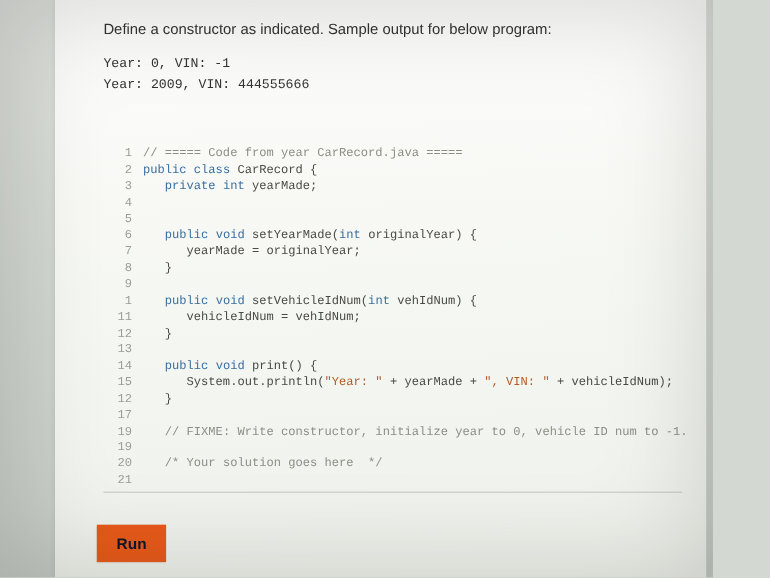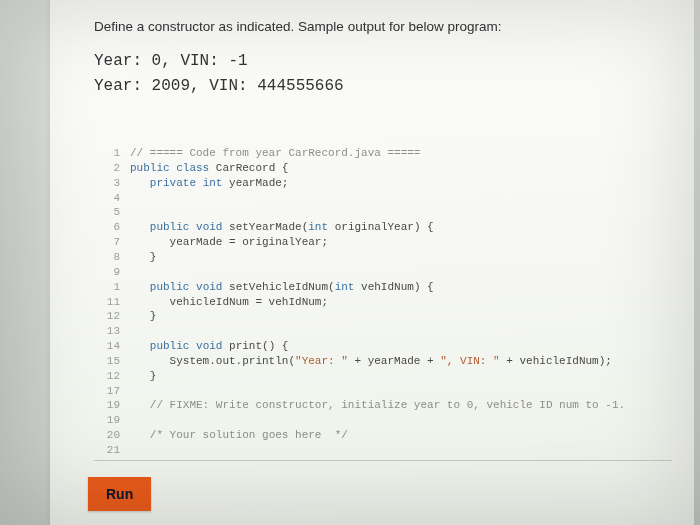--- a/index.html
+++ b/index.html
@@ -5,21 +5,21 @@
   html, body {
     margin: 0;
     padding: 0;
     width: 700px;
     height: 525px;
     font-family: Arial, Helvetica, sans-serif;
     background: #d4d8d3;
     overflow: hidden;
   }
   .screen {
-    width: 700px;
+    width: 648px;
     height: 525px;
     position: relative;
     box-sizing: border-box;
     background: linear-gradient(175deg, #dee1dc 0%, #c4cac3 100%);
   }
   .sheet {
     position: absolute;
     top: 0;
     left: 50px;
     right: 6px;
@@ -29,21 +29,21 @@
     padding: 18px 22px 10px 44px;
     box-sizing: border-box;
   }
   .prompt {
     font-size: 13.5px;
     color: #333;
     line-height: 1.4;
   }
   .sample {
     font-family: "Courier New", Courier, monospace;
-    font-size: 16px;
+    font-size: 12px;
     color: #333;
     margin-top: 12px;
     line-height: 1.6;
   }
   .code-area {
     margin-top: 46px;
     font-family: "Courier New", Courier, monospace;
     font-size: 11px;
     line-height: 1.35;
     position: relative;

